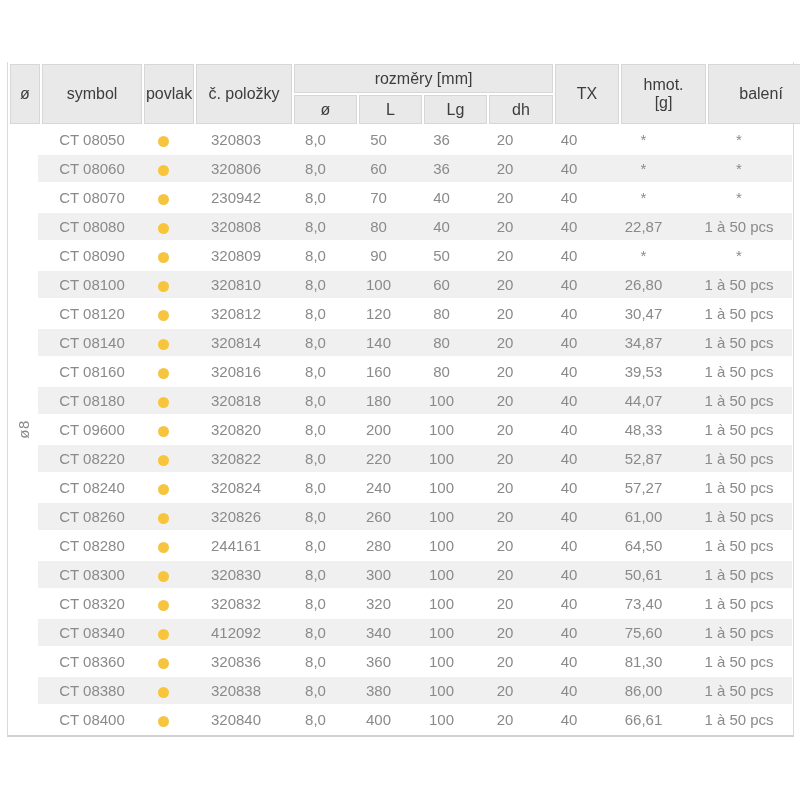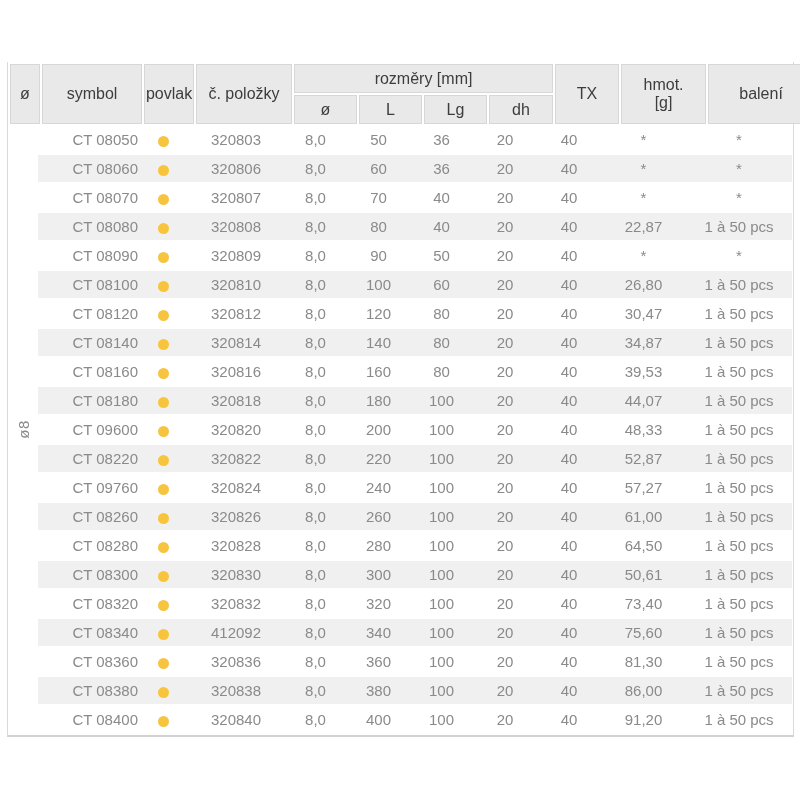--- a/index.html
+++ b/index.html
@@ -29,21 +29,21 @@
     padding:0;overflow:hidden;white-space:nowrap;
   }
   th .two-line span{display:block;line-height:18px;}
   td{
     color:#8a8a8a;font-size:15px;height:27px;
     text-align:center;vertical-align:middle;
     padding:0;overflow:hidden;white-space:nowrap;
     background:#ffffff;
   }
   tr.stripe td{background:#f0f0f0;}
-  td.c-symbol{text-align:right;padding-left:8px;}
+  td.c-symbol{text-align:center;padding-left:8px;}
   td.group-cell{background:#ffffff !important;}
   .rot{
     display:inline-block;
     transform:rotate(-90deg);
     color:#8a8a8a;font-size:15px;letter-spacing:0.5px;
     white-space:nowrap;
   }
   .dot{
     display:inline-block;width:11px;height:11px;border-radius:50%;
     background:#f7c53d;vertical-align:middle;
@@ -133,21 +133,21 @@
       <td>36</td>
       <td>20</td>
       <td>40</td>
       <td>*</td>
       <td>*</td>
     </tr>
         <tr>
 
       <td class="c-symbol">CT 08070</td>
       <td><span class="dot"></span></td>
-      <td>320807</td>
+      <td>230942</td>
       <td>8,0</td>
       <td>70</td>
       <td>40</td>
       <td>20</td>
       <td>40</td>
       <td>*</td>
       <td>*</td>
     </tr>
         <tr class="stripe">
 
@@ -261,21 +261,21 @@
       <td>8,0</td>
       <td>220</td>
       <td>100</td>
       <td>20</td>
       <td>40</td>
       <td>52,87</td>
       <td>1 à 50 pcs</td>
     </tr>
         <tr>
 
-      <td class="c-symbol">CT 09760</td>
+      <td class="c-symbol">CT 08240</td>
       <td><span class="dot"></span></td>
       <td>320824</td>
       <td>8,0</td>
       <td>240</td>
       <td>100</td>
       <td>20</td>
       <td>40</td>
       <td>57,27</td>
       <td>1 à 50 pcs</td>
     </tr>
@@ -289,21 +289,21 @@
       <td>100</td>
       <td>20</td>
       <td>40</td>
       <td>61,00</td>
       <td>1 à 50 pcs</td>
     </tr>
         <tr>
 
       <td class="c-symbol">CT 08280</td>
       <td><span class="dot"></span></td>
-      <td>320828</td>
+      <td>244161</td>
       <td>8,0</td>
       <td>280</td>
       <td>100</td>
       <td>20</td>
       <td>40</td>
       <td>64,50</td>
       <td>1 à 50 pcs</td>
     </tr>
         <tr class="stripe">
 
@@ -373,19 +373,19 @@
         <tr>
 
       <td class="c-symbol">CT 08400</td>
       <td><span class="dot"></span></td>
       <td>320840</td>
       <td>8,0</td>
       <td>400</td>
       <td>100</td>
       <td>20</td>
       <td>40</td>
-      <td>91,20</td>
+      <td>66,61</td>
       <td>1 à 50 pcs</td>
     </tr>
       </tbody>
   </table>
 
 </div>
 
 </body></html>

